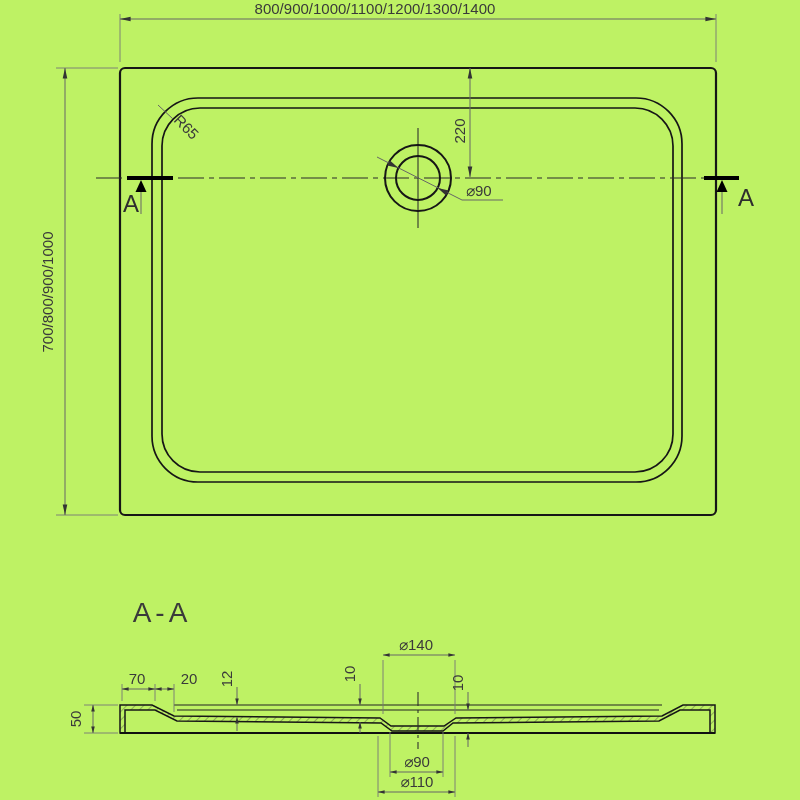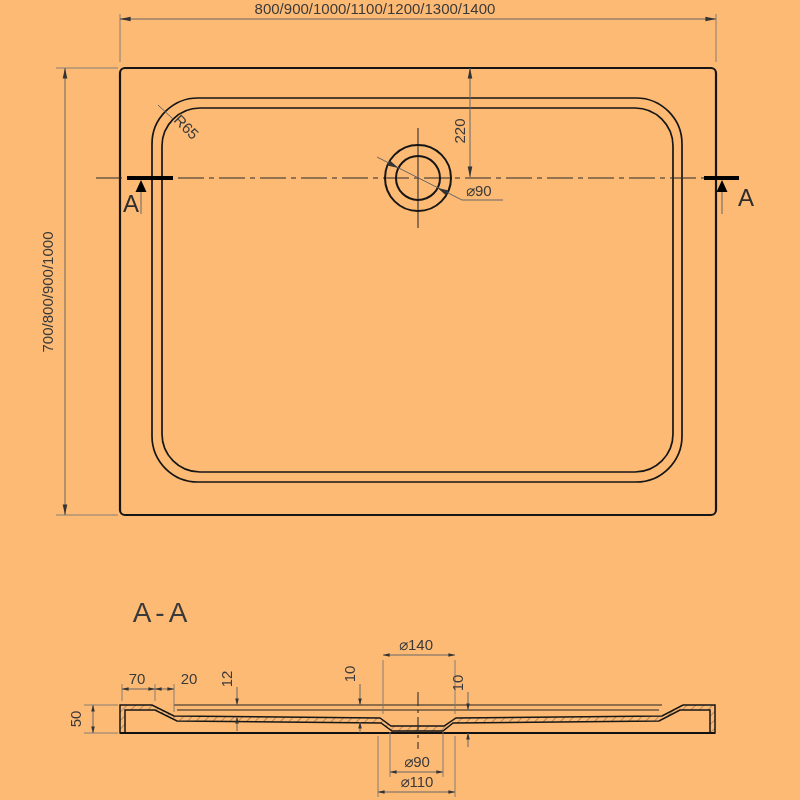--- a/index.html
+++ b/index.html
@@ -1,16 +1,16 @@
 <!DOCTYPE html>
 <html><head>
 <meta charset="utf-8">
 <style>
   html,body{margin:0;padding:0;background:#ffffff;}
-  .page{width:800px;height:800px;background:#fdba74;position:relative;font-family:"Liberation Sans","DejaVu Sans",sans-serif;}
+  .page{width:800px;height:800px;background:#bef264;position:relative;font-family:"Liberation Sans","DejaVu Sans",sans-serif;}
   svg{display:block;}
   text{fill:#3a3a3a;font-family:"Liberation Sans","DejaVu Sans",sans-serif;}
   .dim-t{font-size:15px;}
   .obj{stroke:#161616;fill:none;}
   .thin{stroke:#666;stroke-width:1;fill:none;}
   .ext{stroke:#777;stroke-width:0.9;fill:none;}
   .cl{stroke:#2a2a2a;stroke-width:1.05;fill:none;}
   .cut{stroke:#000;stroke-width:4;fill:none;}
   .atxt{font-size:24px;fill:#2e2e2e;}
 </style>

